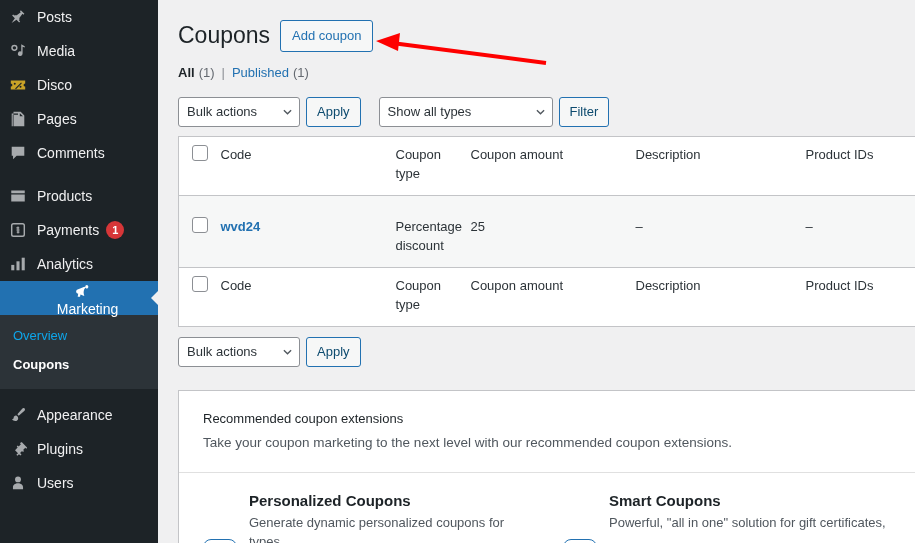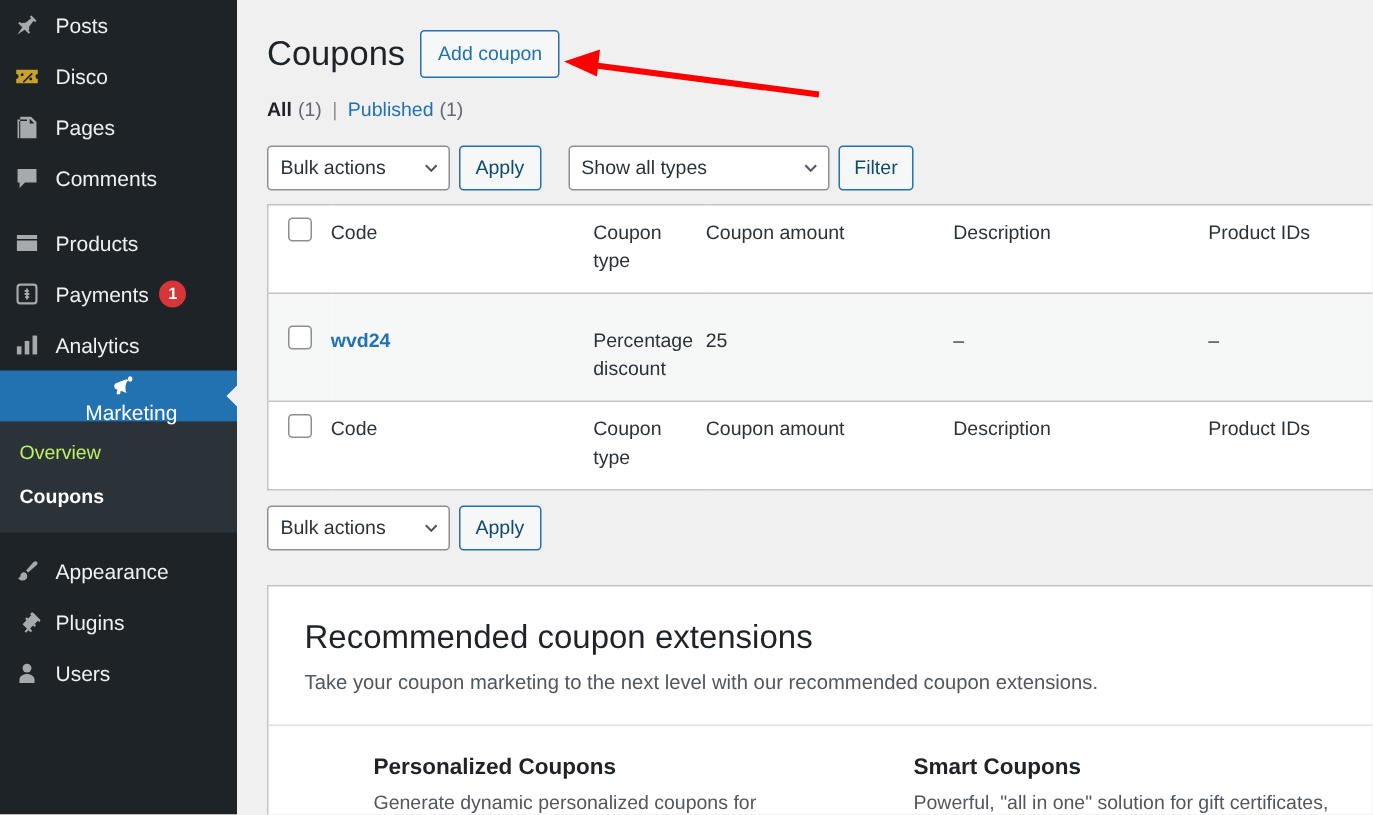--- a/index.html
+++ b/index.html
@@ -63,21 +63,21 @@
     padding: 0 5px;
   }
 
   .submenu {
     background: #2c3338;
     padding: 6px 0 10px 0;
   }
   .submenu-item {
     font-size: 13px;
     padding: 7px 0 7px 13px;
-    color: #bef264;
+    color: #0ea5e9;
     cursor: pointer;
   }
   .submenu-item.current { color: #fff; font-weight: 700; }
 
   
   #wpbody {
     flex: 1 1 auto;
     background: #f0f0f1;
     padding: 0;
     position: relative;
@@ -211,21 +211,21 @@
   .tablenav.bottom { margin: 10px 0 0 0; }
 
   
   .marketing-card {
     width: 740px;
     background: #fff;
     border: 1px solid #c3c4c7;
     margin-top: 23px;
   }
   .mc-header { padding: 20px 24px 18px 24px; border-bottom: 1px solid #e0e0e0; }
-  .mc-title { font-size: 22px; color: #1d2327; font-weight: 400; margin: 0 0 6px 0; line-height: 1.3; }
+  .mc-title { font-size: 13px; color: #1d2327; font-weight: 400; margin: 0 0 6px 0; line-height: 1.3; }
   .mc-sub { font-size: 13.5px; color: #50575e; margin: 0; line-height: 1.5; }
   .mc-body { display: flex; padding: 18px 24px 0 24px; gap: 30px; }
   .ext { display: flex; gap: 12px; width: 330px; }
   .ext-icon {
     flex: 0 0 34px;
     width: 34px; height: 34px;
     border: 1px solid #2271b1;
     border-radius: 8px;
     display: flex; align-items: center; justify-content: center;
     color: #2271b1;
@@ -254,20 +254,28 @@
 
     <div class="menu-item">
       <span class="micon">
         <svg width="18" height="18" viewBox="0 0 20 20" fill="currentColor">
             <path d="M13.2 2.5l-1.1 1.1 1 1L8.6 8.1c-1-.3-2-.2-2.8.3L4.6 7.2 3.5 8.3l3 3-3.6 5.4 5.4-3.6 3 3 1.1-1.1-1.2-1.2c.5-.8.6-1.8.3-2.8l3.5-4.5 1 1 1.1-1.1-4-4z"></path>
           </svg>
       </span>
       <span class="mlabel">Posts</span>
     </div>
 
+    <div class="menu-item">
+      <span class="micon">
+        <svg width="18" height="18" viewBox="0 0 20 20" fill="currentColor">
+            <path d="M6 3a3.5 3.5 0 100 7 3.5 3.5 0 000-7zm0 1.6a1.9 1.9 0 110 3.8 1.9 1.9 0 010-3.8zM13.6 2.4v8.2a2.6 2.6 0 10 1.5 2.3V5.4l2.4.8V4.6l-3.9-2.2z"></path>
+          </svg>
+      </span>
+      <span class="mlabel">Media</span>
+    </div>
 
     <div class="menu-item">
       <span class="micon" style="color:#c9a227">
         <svg width="18" height="18" viewBox="0 0 20 20" fill="currentColor">
             <path d="M2 5h16v3.2a1.8 1.8 0 000 3.6V15H2v-3.2a1.8 1.8 0 000-3.6V5zm4.4 2.6a1.1 1.1 0 100 2.2 1.1 1.1 0 000-2.2zm6.4 3.2a1.1 1.1 0 100 2.2 1.1 1.1 0 000-2.2zm.6-3.6l-6.6 6.6.9.9 6.6-6.6-.9-.9z"></path>
           </svg>
       </span>
       <span class="mlabel">Disco</span>
     </div>
 

